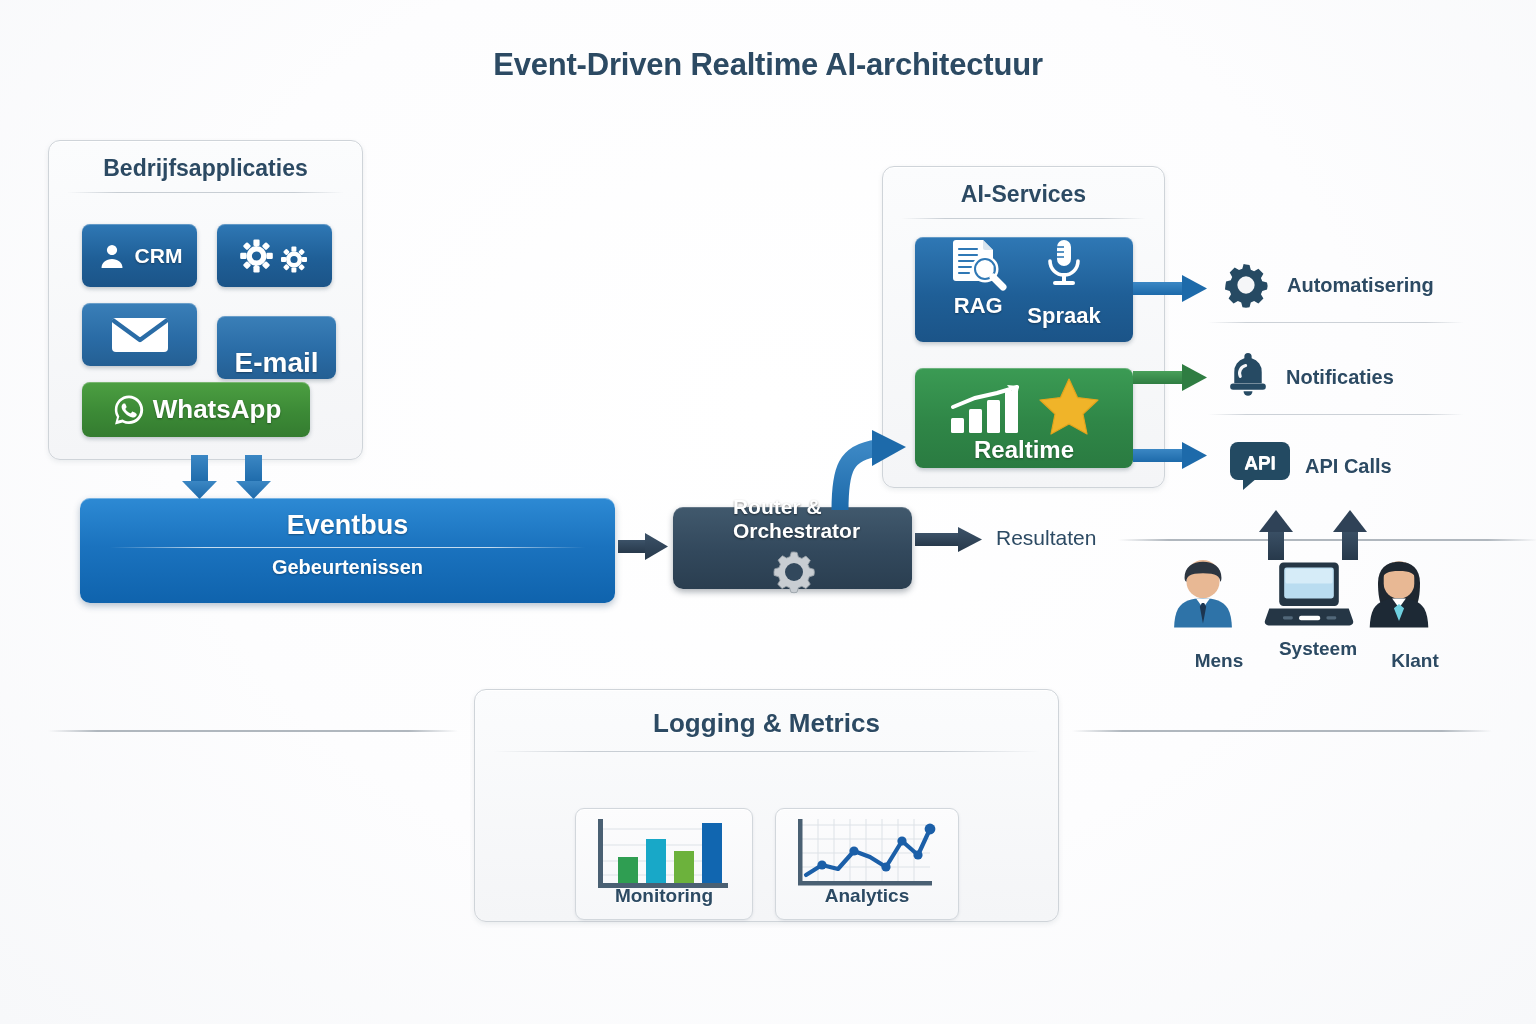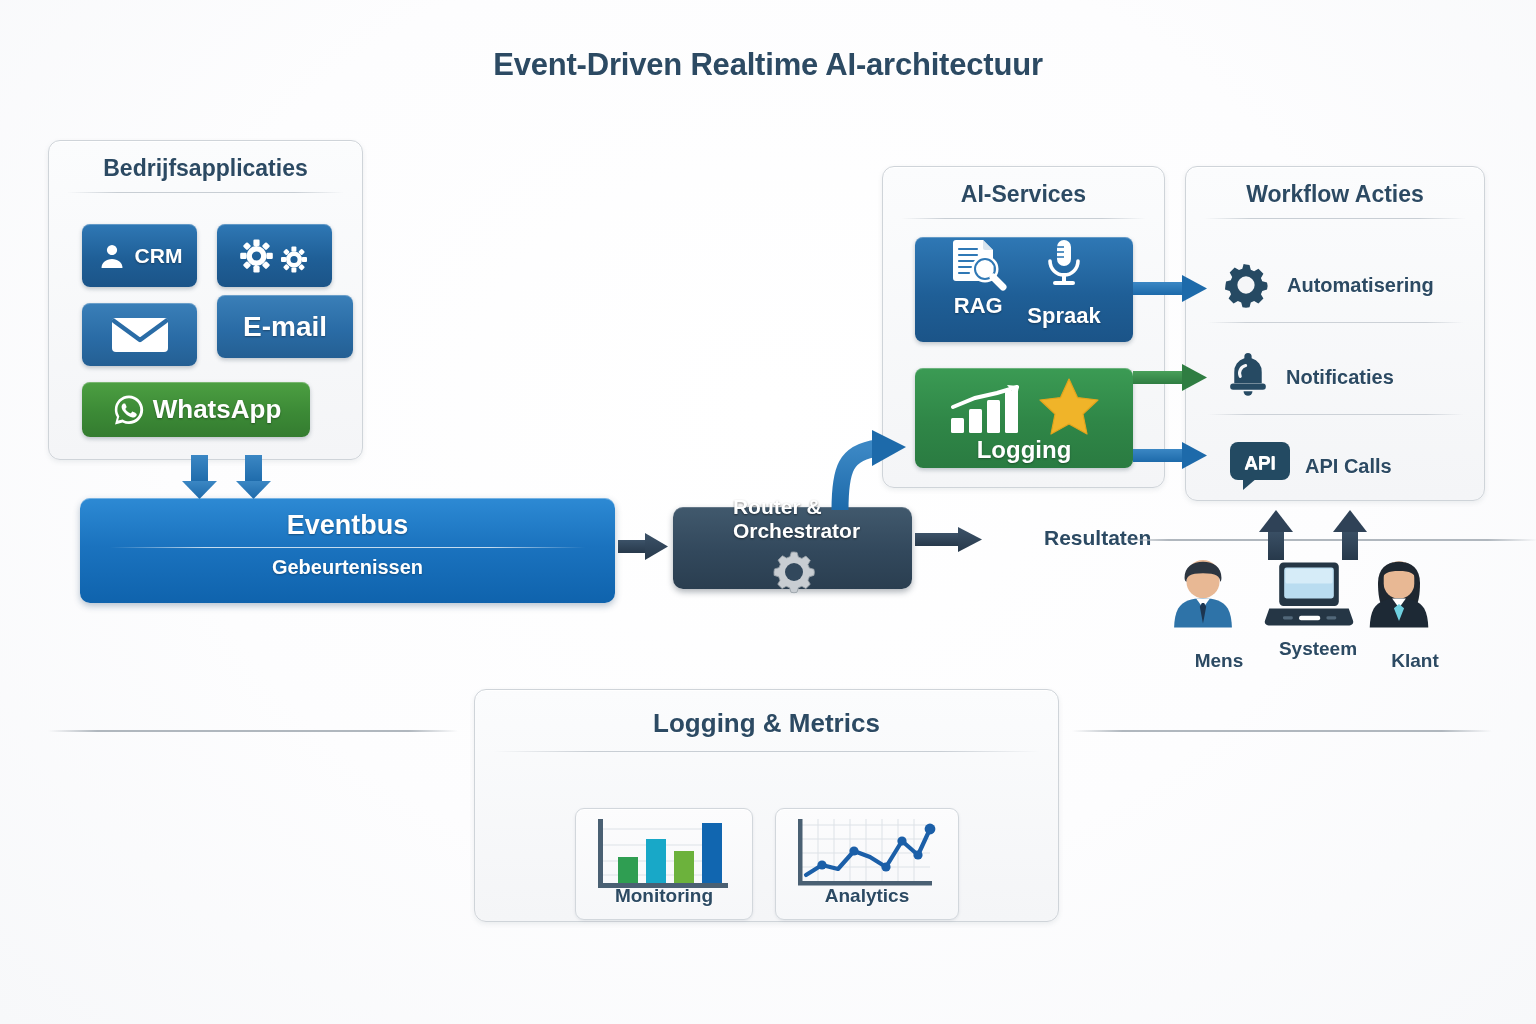--- a/index.html
+++ b/index.html
@@ -138,23 +138,22 @@
   }
   .metric-label {
     font-size: 19px; font-weight: bold; color: #2c4a63;
     text-shadow: 0 1px 0 rgba(255,255,255,0.9);
     position: absolute; left: 0; right: 0; bottom: 12px;
   }
 
   
   #resultaten-label {
     position: absolute; left: 996px; top: 526px;
-    font-size: 21px; font-weight: bold; color: #2c4a63;
+    font-size: 21px; font-weight: normal; color: #2c4a63;
     text-shadow: 0 1px 0 rgba(255,255,255,0.9);
-    margin-left: 48px;
   }
   .hline {
     position: absolute; height: 2px;
     background: linear-gradient(90deg, rgba(176,183,190,0) 0%, #b0b7be 12%, #b0b7be 88%, rgba(176,183,190,0) 100%);
   }
   svg { display: block; overflow: visible; }
   .svg-layer { position: absolute; left: 0; top: 0; width: 1536px; height: 1024px; pointer-events: none; }
 </style>
 </head>
 <body>
@@ -207,21 +206,21 @@
 
   <div class="tile tile-blue2" style="left:82px; top:303px; width:115px; height:63px;">
     <span>
       <svg width="58" height="40" viewBox="0 0 58 40">
         <rect x="1" y="3" width="56" height="34" rx="4" fill="#ffffff"></rect>
         <path d="M3 6 L29 25 L55 6" stroke="#2a6ca6" stroke-width="4.5" fill="none" stroke-linecap="round" stroke-linejoin="round"></path>
       </svg>
     </span>
   </div>
 
-  <div class="tile tile-blue2" style="left:217px; top:295px; width:136px; height:63px;">
+  <div class="tile tile-blue2" style="left:217px; top:316px; width:119px; height:63px;align-items:flex-end;">
     <span style="font-size:28px">E-mail</span>
   </div>
 
   <div class="tile tile-green" style="left:82px; top:382px; width:228px; height:55px;gap:6px;">
     <span>
       <svg width="36" height="36" viewBox="0 0 32 32">
         <path d="M16 3.2C9 3.2 3.4 8.8 3.4 15.7c0 2.4.7 4.7 1.9 6.6L3.6 28.8l6.7-1.7a12.6 12.6 0 0 0 5.7 1.4c7 0 12.6-5.6 12.6-12.5S23 3.2 16 3.2zm0 22.8c-1.9 0-3.7-.5-5.3-1.4l-.4-.2-4 1 1.1-3.9-.3-.4a10.2 10.2 0 1 1 8.9 4.9z" fill="#ffffff"></path>
         <path d="M21.6 18.5c-.3-.2-1.8-.9-2.1-1s-.5-.2-.7.1c-.2.3-.8 1-1 1.2-.2.2-.4.2-.7.1-.3-.2-1.3-.5-2.5-1.5-.9-.8-1.5-1.8-1.7-2.1-.2-.3 0-.5.1-.6l.5-.6c.2-.2.2-.3.3-.5.1-.2 0-.4 0-.6s-.7-1.7-1-2.3c-.2-.6-.5-.5-.7-.5h-.6c-.2 0-.6.1-.9.4-.3.3-1.2 1.1-1.2 2.7s1.2 3.2 1.3 3.4c.2.2 2.4 3.7 5.8 5.1.8.4 1.4.6 1.9.7.8.3 1.5.2 2.1.1.6-.1 1.8-.8 2.1-1.5.3-.7.3-1.4.2-1.5-.1-.1-.3-.2-.6-.4z" fill="#ffffff"></path>
       </svg>
     </span>
@@ -305,27 +304,23 @@
           <path d="M4 22 L26 13 L48 8 L68 2" stroke="#ffffff" stroke-width="4" fill="none" stroke-linecap="round"></path>
           <path d="M58 0 L70 1 L68 12 Z" fill="#ffffff"></path>
         </svg>
       </span>
       <span>
         <svg width="60" height="58" viewBox="0 0 60 58">
           <path d="M30 2 L38.5 20.6 L59 23 L44 37 L48 57 L30 47 L12 57 L16 37 L1 23 L21.5 20.6 Z" fill="#f0b429" stroke="#e3a41c" stroke-width="1.2" stroke-linejoin="round"></path>
         </svg>
       </span>
     </div>
-    <span style="font-size:24px">Logging</span>
-  </div>
-
-  <div class="panel" style="left:1185px; top:166px; width:300px; height:335px;">
-    <div class="panel-title">Workflow Acties</div>
-    <div class="panel-rule"></div>
-  </div>
+    <span style="font-size:24px">Realtime</span>
+  </div>
+
 
   <div class="wf-row" style="left:1219px; top:258px;">
     <span>
       <svg width="54" height="54" viewBox="0 0 40 40">
         <path d="M20 4.8l2.6.45.95 3.5 2.45 1.02 3.2-1.85 3.7 3.7-1.85 3.2 1.02 2.45 3.5.95.45 2.6-.45 2.6-3.5.95-1.02 2.45 1.85 3.2-3.7 3.7-3.2-1.85-2.45 1.02-.95 3.5-2.6.45-2.6-.45-.95-3.5-2.45-1.02-3.2 1.85-3.7-3.7 1.85-3.2-1.02-2.45-3.5-.95L4.8 20l.45-2.6 3.5-.95 1.02-2.45-1.85-3.2 3.7-3.7 3.2 1.85 2.45-1.02.95-3.5z" fill="#264a63"></path>
         <circle cx="20" cy="20" r="6.4" fill="#f5f6f8"></circle>
       </svg>
     </span>
     <span>Automatisering</span>
   </div>

